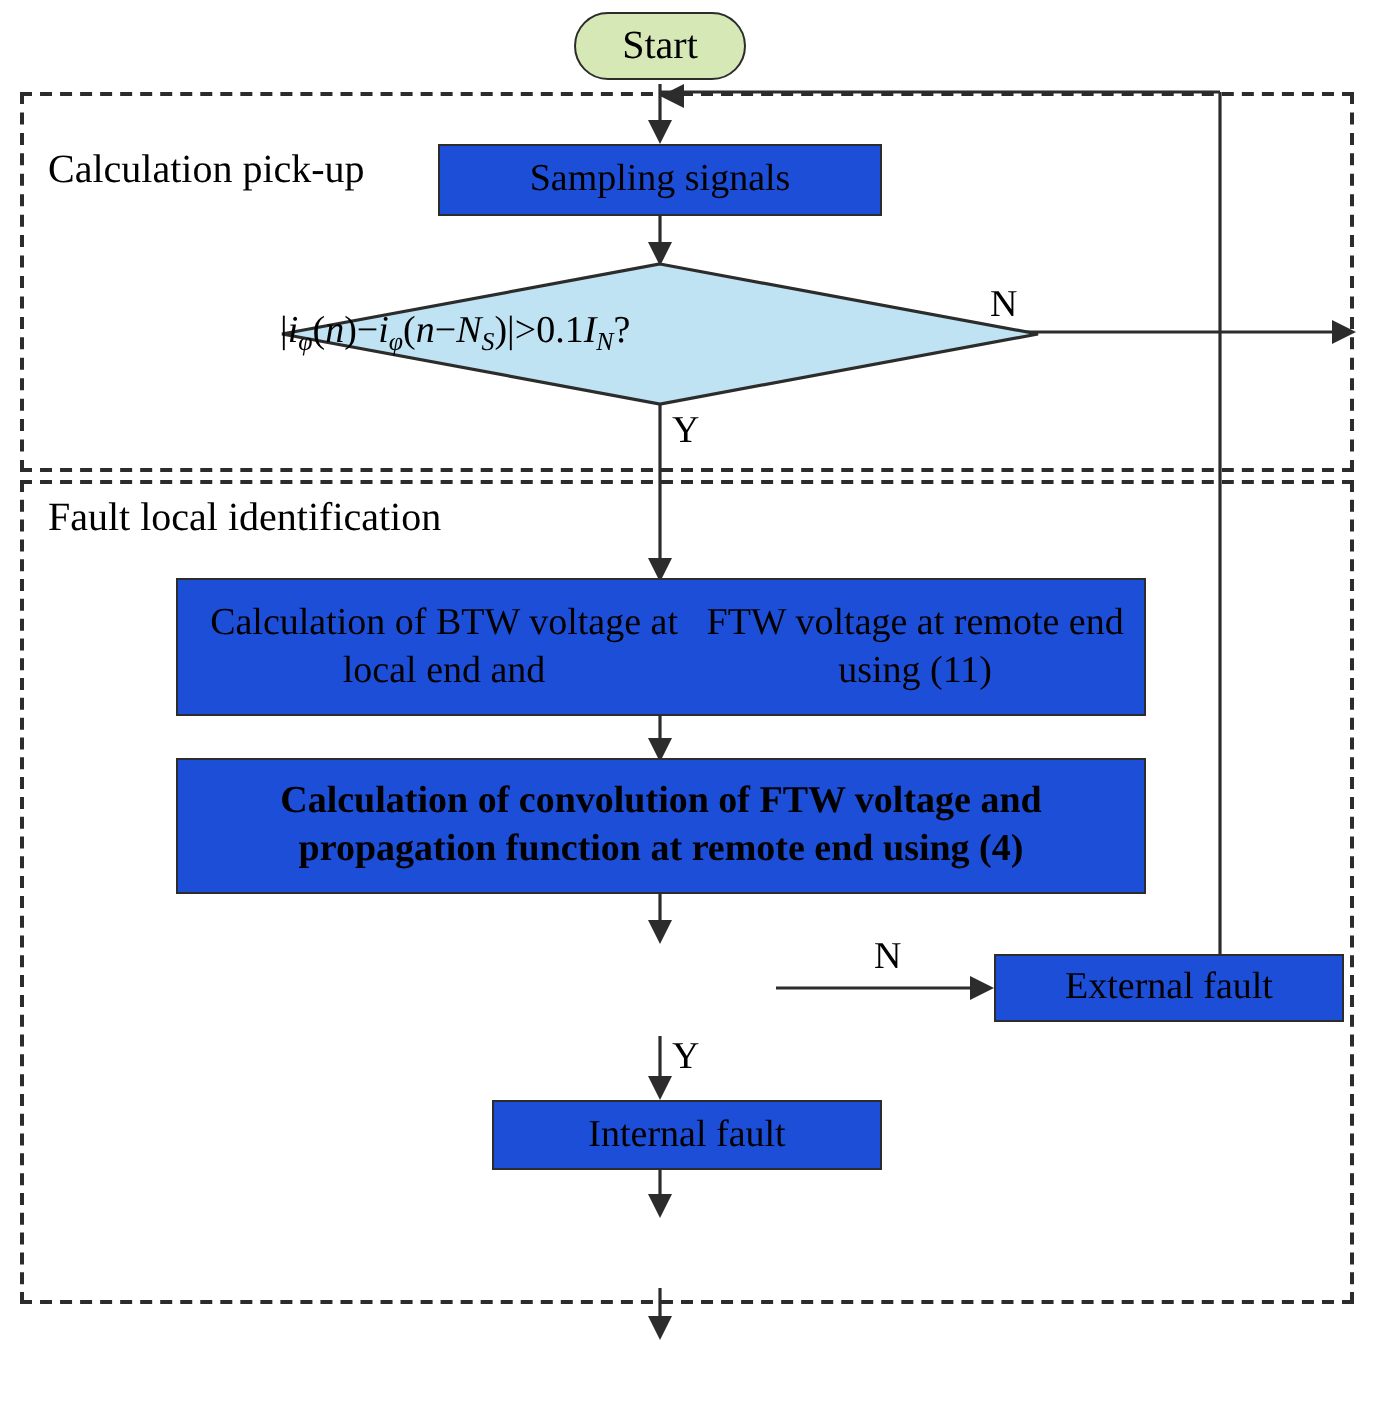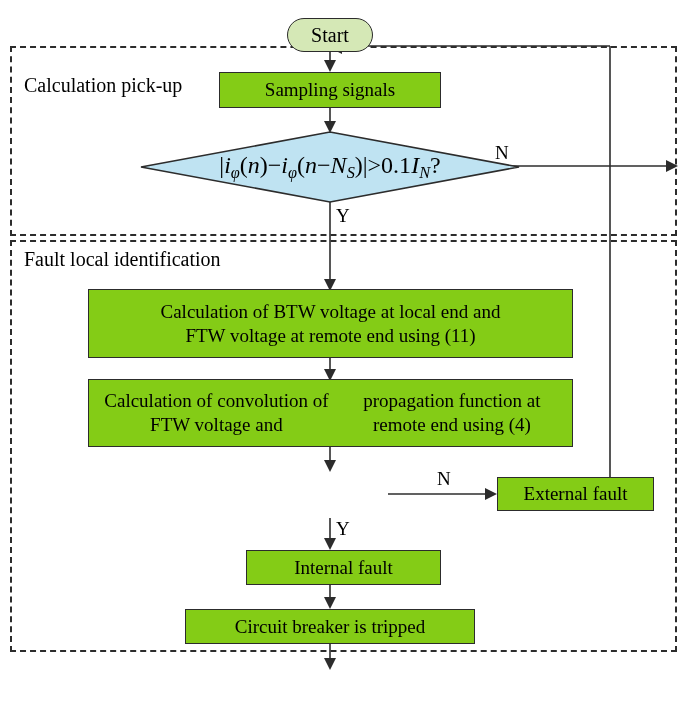--- a/index.html
+++ b/index.html
@@ -30,21 +30,21 @@
   }
   .node {
     position: absolute;
     box-sizing: border-box;
     display: flex;
     align-items: center;
     justify-content: center;
     text-align: center;
   }
   .box {
-    background: #84cc16;
+    background: #1d4ed8;
     border: 1px solid #2c2c2c;
     font-size: 19px;
     line-height: 1.25;
     padding: 12px 6px;
   }
   .terminal {
     background: #d5e8b6;
     border: 1px solid #2c2c2c;
     border-radius: 18px;
     font-size: 20px;
@@ -56,22 +56,22 @@
     position: absolute;
     left: 0; top: 0;
   }
   .diamond-label {
     position: absolute;
     left: 0; top: 0;
     width: 100%;
     height: 100%;
     display: flex;
     align-items: center;
-    justify-content: center;
-    font-size: 24px;
+    justify-content: flex-start;
+    font-size: 19px;
     white-space: nowrap;
   }
   .edge-label {
     position: absolute;
     font-size: 19px;
     background: transparent;
   }
   .region-label {
     position: absolute;
     font-size: 20px;
@@ -134,59 +134,56 @@
       <polygon points="330,472 324,460 336,460"></polygon>
       <polygon points="330,550 324,538 336,538"></polygon>
       <polygon points="330,609 324,597 336,597"></polygon>
       <polygon points="330,670 324,658 336,658"></polygon>
       <polygon points="678,166 666,160 666,172"></polygon>
       <polygon points="497,494 485,488 485,500"></polygon>
       <polygon points="330,48 342,42 342,54"></polygon>
     </g>
   </svg>
 
-  <div class="node terminal" style="left:287px; top:6px; width:86px; height:34px;margin-top:12px;">
+  <div class="node terminal" style="left:287px; top:6px; width:86px; height:34px;">
     <span>Start</span>
   </div>
 
   <div class="node box" style="left:219px; top:72px; width:222px; height:36px;">
     <span>Sampling signals</span>
   </div>
 
   <div class="diamond-wrap" style="left:140px; top:131px; width:380px; height:72px;">
     <svg width="380" height="72" viewBox="0 0 380 72">
       <polygon points="190,1 379,36 190,71 1,36" fill="#bfe3f2" stroke="#2c2c2c" stroke-width="1.6"></polygon>
     </svg>
     <div class="diamond-label">
       <span>|<span class="ital">i</span><sub class="ital">φ</sub>(<span class="ital">n</span>)−<span class="ital">i</span><sub class="ital">φ</sub>(<span class="ital">n</span>−<span class="ital">N<sub>S</sub></span>)|&gt;0.1<span class="ital">I<sub>N</sub></span>?</span>
     </div>
   </div>
 
-  <div class="node box" style="left:88px; top:289px; width:485px; height:69px; flex-direction:column;">
+  <div class="node box" style="left:88px; top:289px; width:485px; height:69px; ">
     <span>Calculation of BTW voltage at local end and</span>
     <span>FTW voltage at remote end using (11)</span>
   </div>
 
-  <div class="node box" style="left:88px; top:379px; width:485px; height:68px; ">
+  <div class="node box" style="left:88px; top:379px; width:485px; height:68px; flex-direction:column;font-weight:bold;">
     <span>Calculation of convolution of FTW voltage and</span>
     <span>propagation function at remote end using (4)</span>
   </div>
 
 
-  <div class="node box" style="left:497px; top:477px; width:157px; height:34px;">
+  <div class="node box" style="left:497px; top:477px; width:175px; height:34px;">
     <span>External fault</span>
   </div>
 
   <div class="node box" style="left:246px; top:550px; width:195px; height:35px;">
     <span>Internal fault</span>
   </div>
 
-  <div class="node box" style="left:185px; top:609px; width:290px; height:35px;">
-    <span>Circuit breaker is tripped</span>
-  </div>
 
 
   <div class="edge-label" style="left:495px; top:142px;">N</div>
   <div class="edge-label" style="left:336px; top:205px;">Y</div>
   <div class="edge-label" style="left:437px; top:468px;">N</div>
   <div class="edge-label" style="left:336px; top:518px;">Y</div>
 
 </div>
 
 </body></html>

